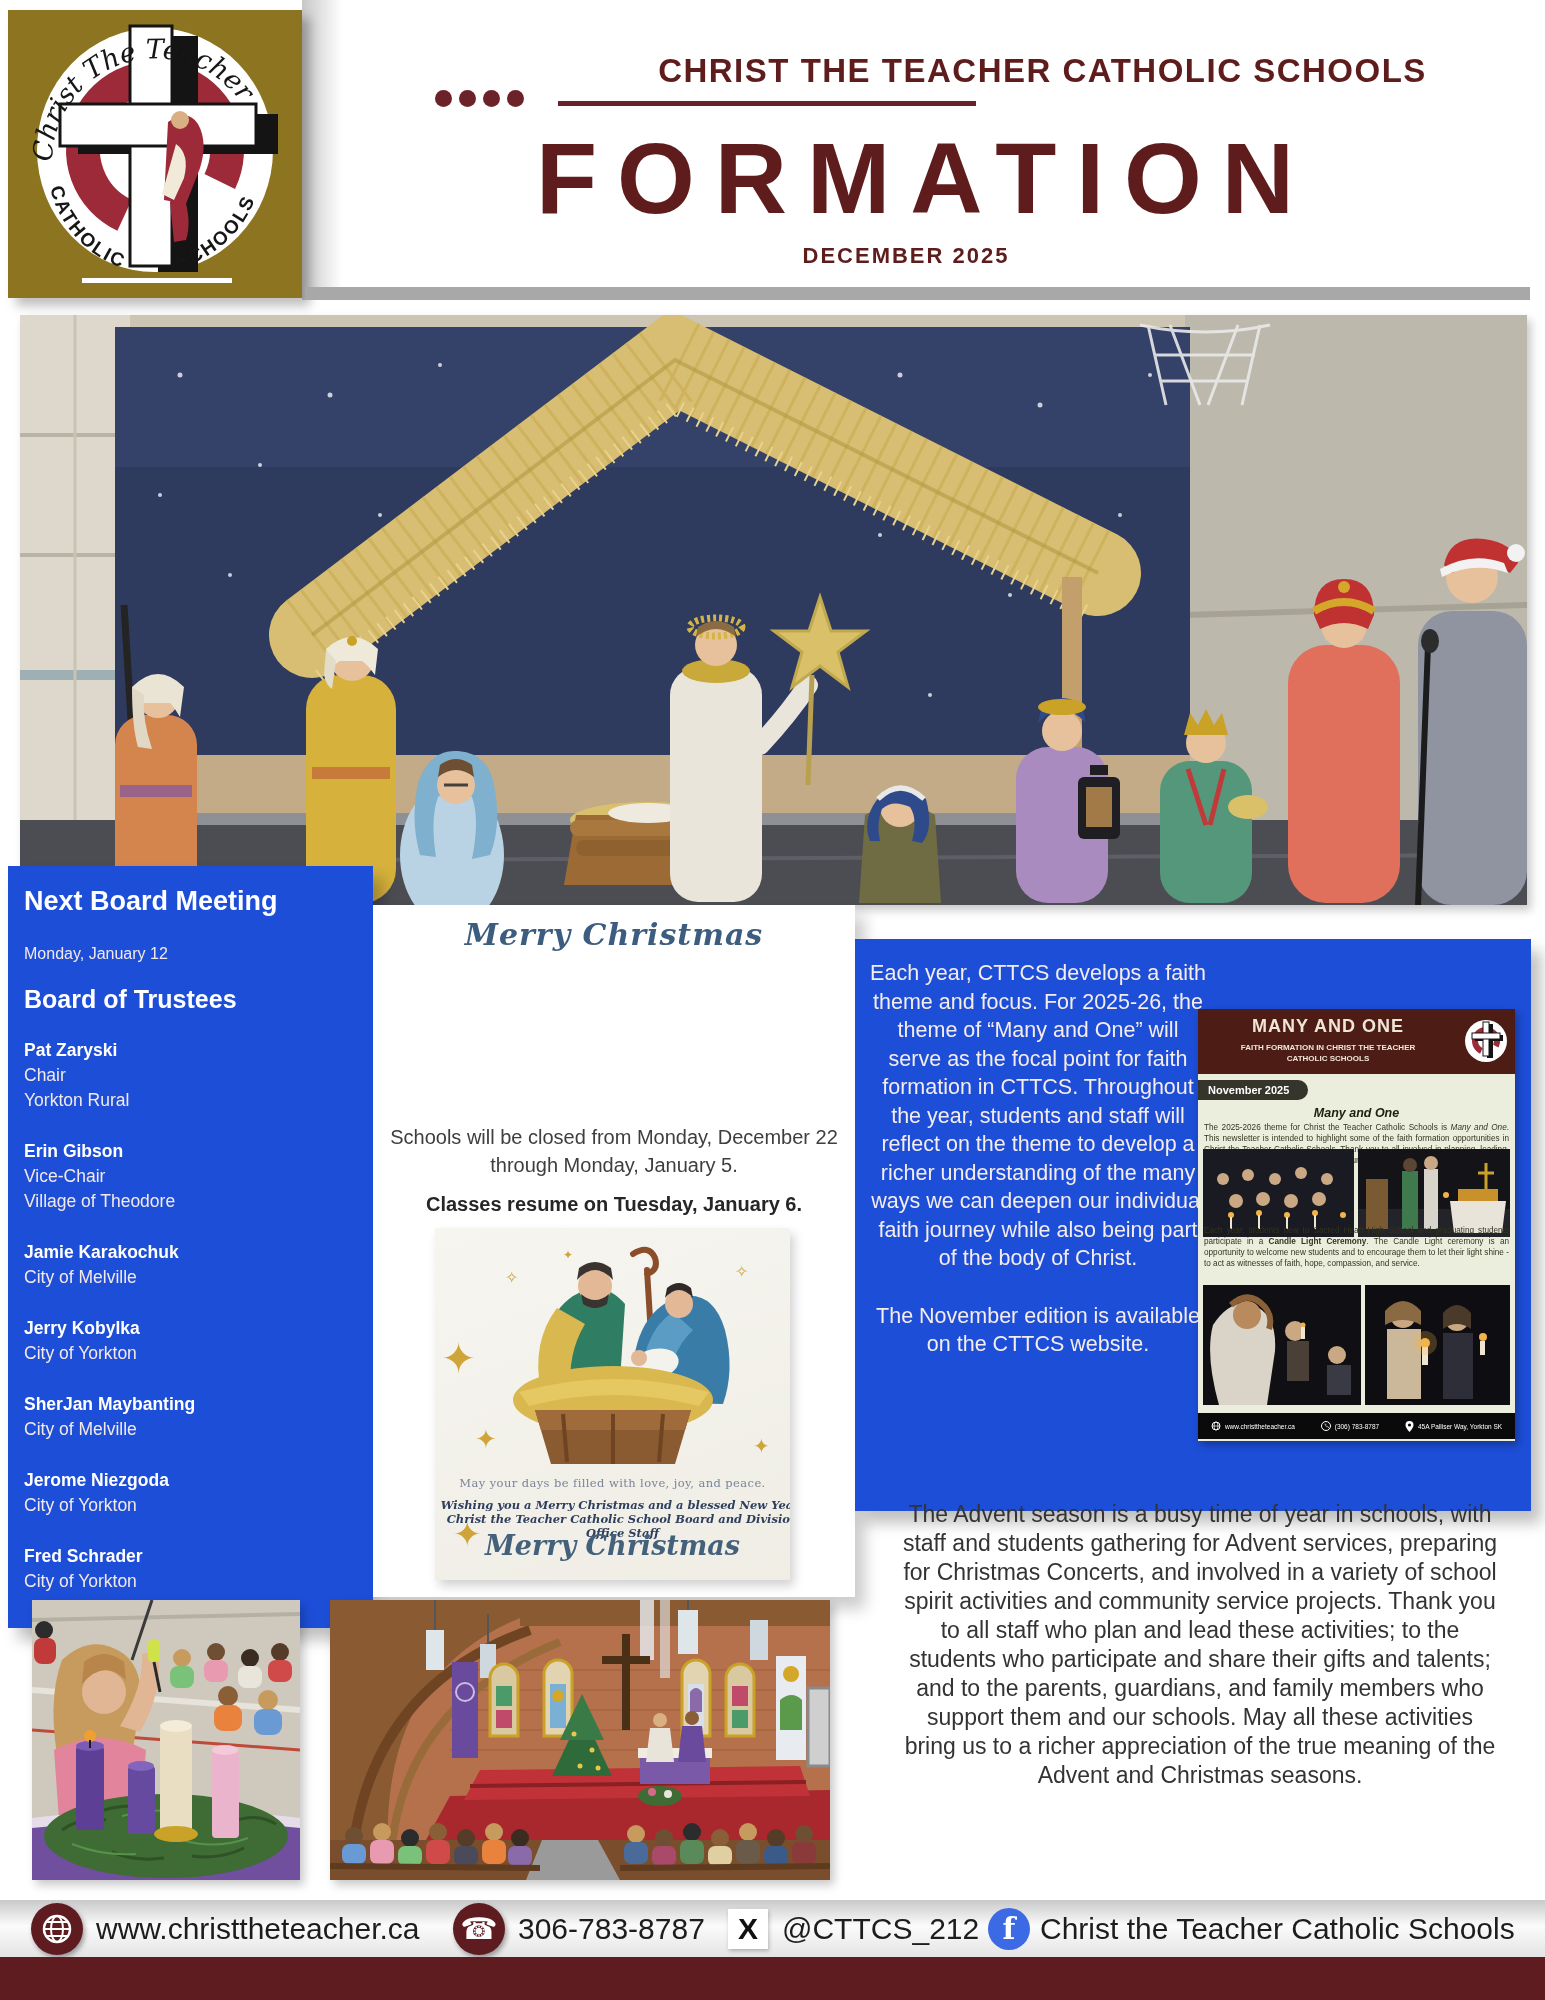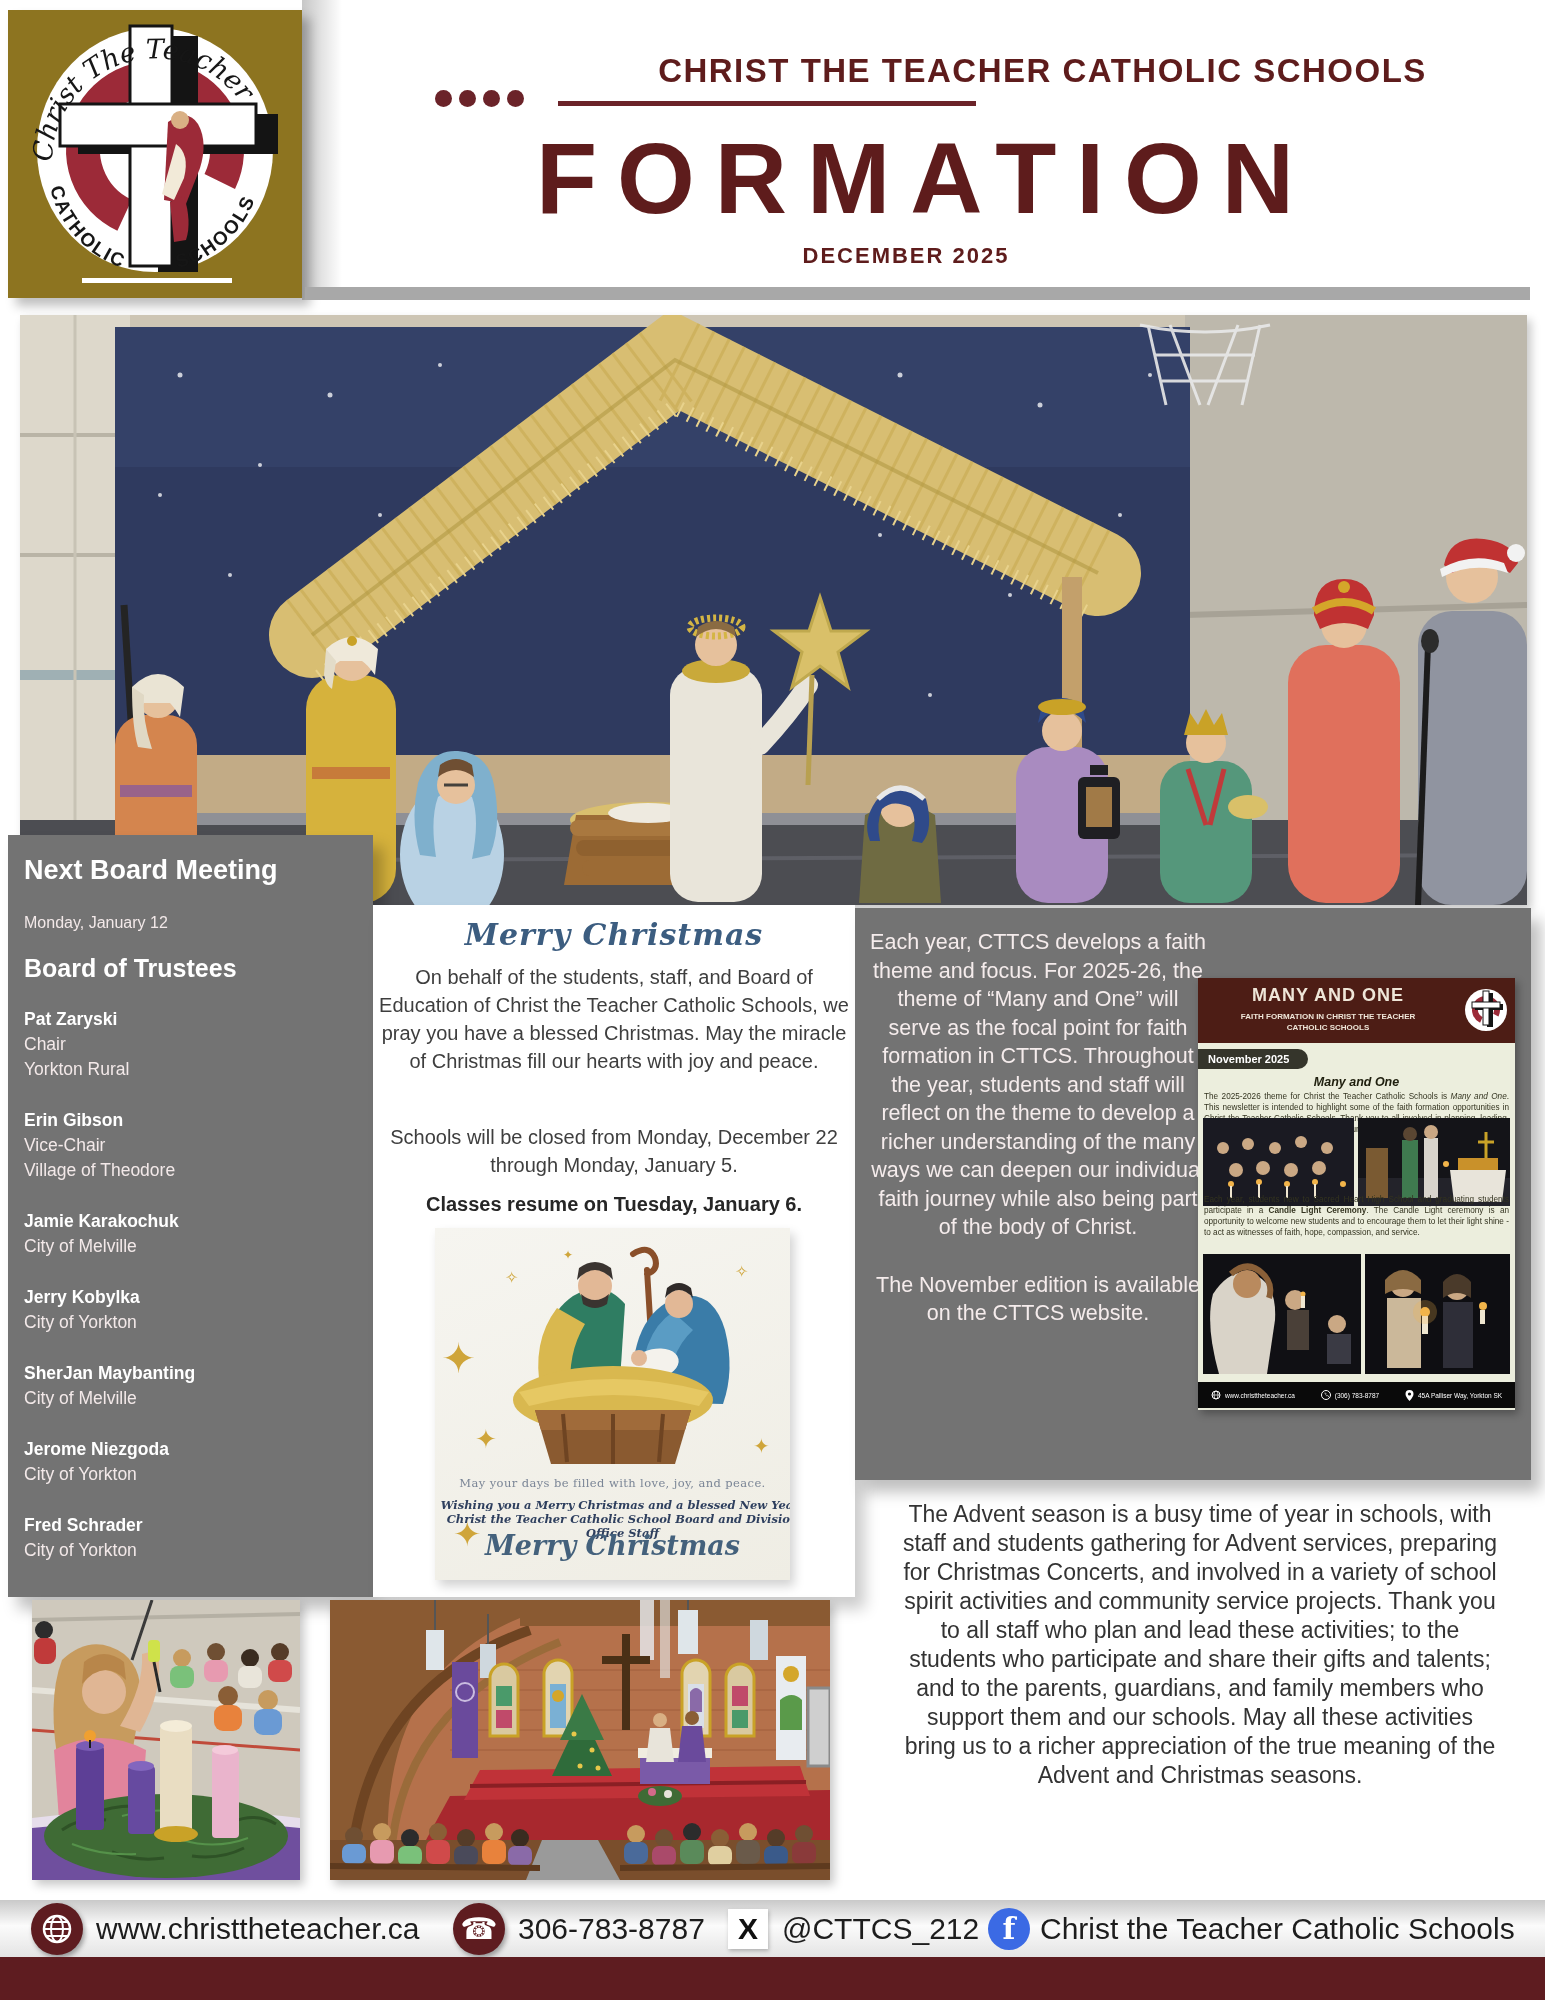--- a/index.html
+++ b/index.html
@@ -1,20 +1,20 @@
 <!DOCTYPE html>
 <html><head>
 <meta charset="utf-8">
 <style>
   html,body{margin:0;padding:0;background:#ffffff;}
   .page{position:relative;width:1545px;height:2000px;background:#ffffff;overflow:hidden;
         font-family:"Liberation Sans",sans-serif;}
   .abs{position:absolute;}
   .center{text-align:center;}
-  .maroon-box{background:#737373;box-shadow:10px 12px 14px rgba(0,0,0,.25);}
+  .maroon-box{background:#1d4ed8;box-shadow:10px 12px 14px rgba(0,0,0,.25);margin-top:31px;}
   
   .logo-block{left:8px;top:10px;width:294px;height:288px;background:#8d7420;box-shadow:8px 8px 10px rgba(0,0,0,.25);}
   .header-shade{left:302px;top:0;width:40px;height:300px;background:linear-gradient(to right,rgba(0,0,0,.22),rgba(0,0,0,0));}
   .masthead-title{left:610px;top:52px;width:865px;font-size:33px;font-weight:700;letter-spacing:1.5px;color:#5e1c1c;}
   .masthead-dots{left:435px;top:90px;display:flex;gap:7px;}
   .masthead-dots span{width:17px;height:17px;border-radius:50%;background:#6b2329;display:block;}
   .masthead-rule{left:558px;top:101px;width:418px;height:5px;background:#6b2329;}
   .masthead-newsletter{left:420px;top:128px;width:1010px;font-size:100px;line-height:1;font-weight:700;letter-spacing:20px;color:#5e1c1c;}
   .masthead-date{left:706px;top:243px;width:400px;font-size:22px;font-weight:700;letter-spacing:2px;color:#5e1c1c;}
   .gray-bar{left:305px;top:287px;width:1225px;height:13px;background:#a8a8a8;}
@@ -294,21 +294,20 @@
     </div>
     <div class="trustee">
       <div class="t-name">Fred Schrader</div>
 
       <div>City of Yorkton</div>
     </div>
   </div>
 
   <div class="abs mid-box">
     <div class="abs mid-heading center script">Merry Christmas</div>
-    <div class="abs mid-p mid-p1 center">On behalf of the students, staff, and Board of Education of Christ the Teacher Catholic Schools, we pray you have a blessed Christmas.  May the miracle of Christmas fill our hearts with joy and peace.</div>
     <div class="abs mid-p mid-p2 center">Schools will be closed from Monday, December 22 through Monday, January 5.</div>
     <div class="abs mid-resume center">Classes resume on Tuesday, January 6.</div>
 
     <div class="abs card">
       <span class="star" style="left:6px;top:106px;font-size:42px;">✦</span>
       <span class="star" style="left:70px;top:40px;font-size:16px;">✧</span>
       <span class="star" style="left:40px;top:196px;font-size:26px;">✦</span>
       <span class="star" style="left:18px;top:286px;font-size:34px;">✦</span>
       <span class="star" style="left:300px;top:34px;font-size:16px;">✧</span>
       <span class="star" style="left:318px;top:206px;font-size:20px;">✦</span>

